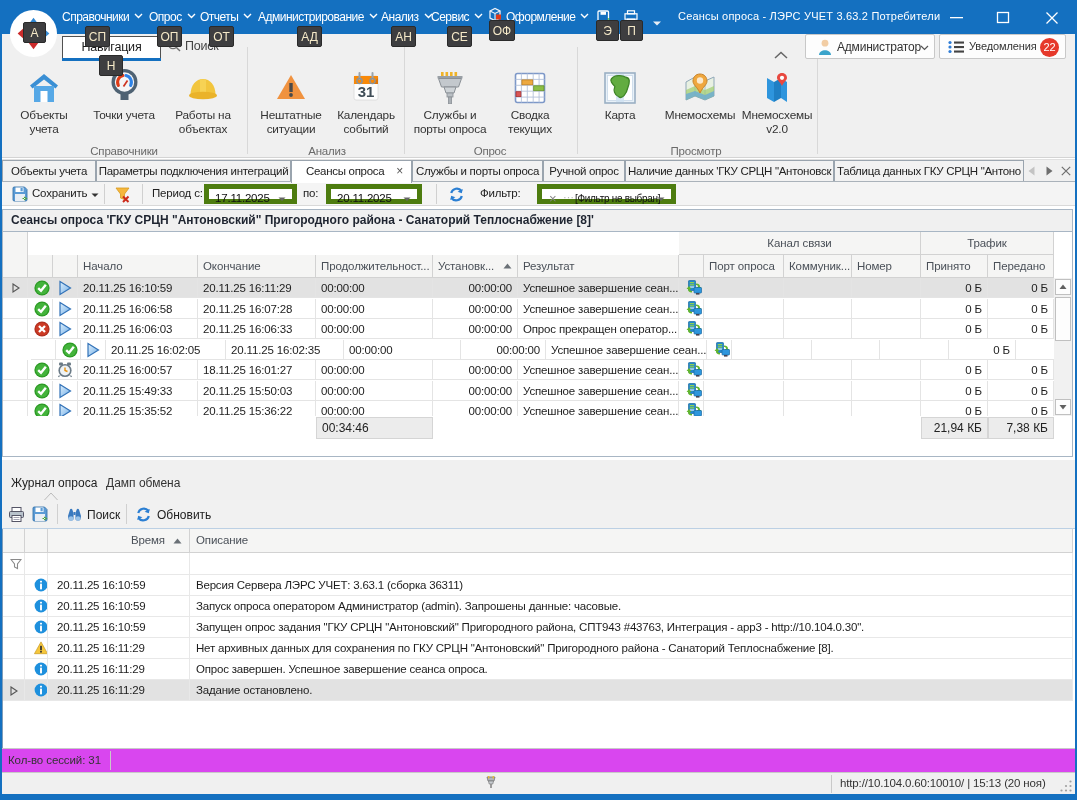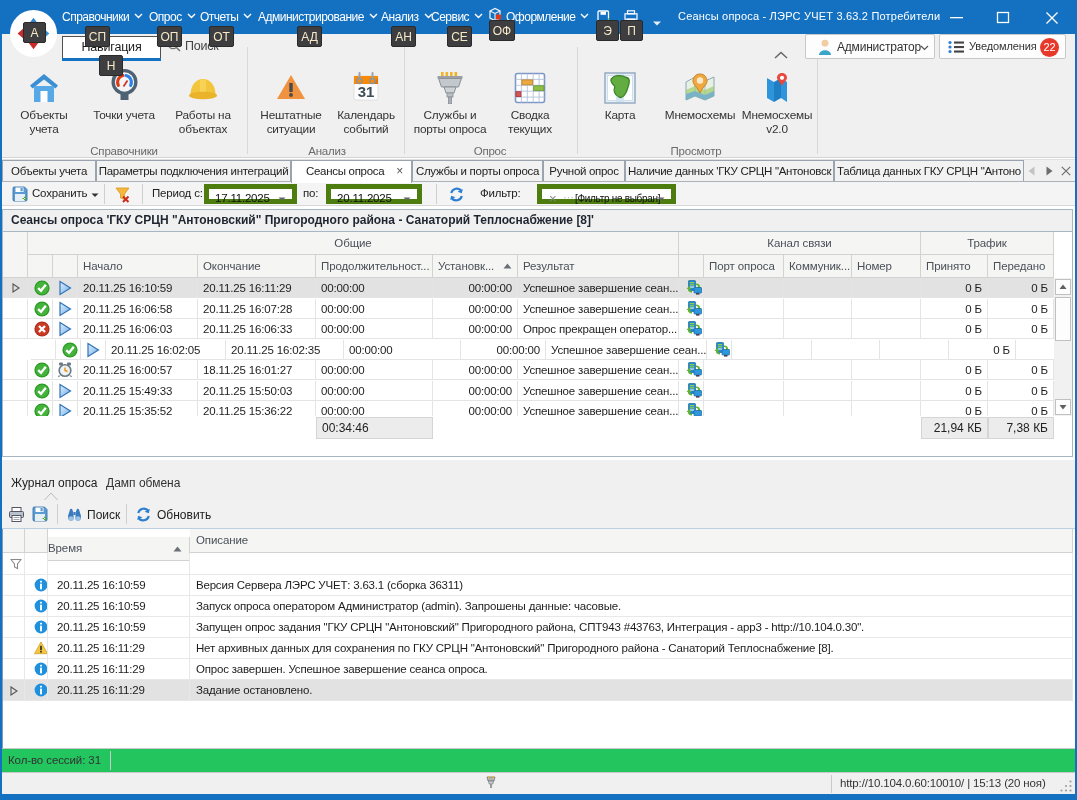--- a/index.html
+++ b/index.html
@@ -40,21 +40,21 @@
 #grid { left:2px; top:232px; width:1071px; height:225px; background:#fff; border-left:1px solid #a8b6c4; border-right:1px solid #a8b6c4; border-bottom:1px solid #a8b6c4; }
 .hcell { position:absolute; background:#f5f5f4; border-right:1px solid #d2d2d2; border-bottom:1px solid #d2d2d2; font-size:11.5px; letter-spacing:-0.1px; color:#4a5058; white-space:nowrap; overflow:hidden; }
 .drow { position:absolute; left:0; width:1051px; height:20px; }
 .dcell { position:absolute; top:0; height:100%; border-right:1px solid #e4e4e4; border-bottom:1px solid #e4e4e4; font-size:11.5px; letter-spacing:-0.15px; color:#1c1c1c; white-space:nowrap; overflow:hidden; line-height:20px; }
 
 #bottabs { left:0; top:460px; width:1077px; height:40px; background:#f0f0f0; }
 #btoolbar { left:0; top:500px; width:1077px; height:29px; background:#f1f1f1; border-bottom:1px solid #bcd0e4; }
 #loggrid { left:2px; top:529px; width:1071px; height:219px; background:#fff; border-left:1px solid #7f9db9; }
 .lrow { position:absolute; left:0; width:1070px; }
 .lcell { position:absolute; top:0; height:100%; border-right:1px solid #e8e8e8; border-bottom:1px solid #e8e8e8; font-size:11.5px; letter-spacing:-0.2px; color:#1c1c1c; white-space:nowrap; overflow:hidden; }
-#sessbar { left:0; top:748px; width:1077px; height:24px; background:#22c55e; border-top:1px solid #c9c9c9; font-size:11.5px; letter-spacing:-0.1px; color:#333;text-decoration:underline; }
+#sessbar { left:0; top:748px; width:1077px; height:24px; background:#d946ef; border-top:1px solid #c9c9c9; font-size:11.5px; letter-spacing:-0.1px; color:#333;text-decoration:underline; }
 #statusbar { left:0; top:772px; width:1077px; height:22px; background:#f0f0f0; border-top:1px solid #c9c9c9; font-size:11.5px; letter-spacing:-0.15px; color:#333; }
 #bluebottom { left:0; top:794px; width:1077px; height:6px; background:#1470c0; }
 #borderL { left:0; top:34px; width:2px; height:760px; background:#1470c0; }
 #borderR { left:1075px; top:34px; width:2px; height:760px; background:#1470c0; }
 </style>
 </head>
 <body>
 <div class="abs" id="titlebar">
   <span class="menuitem" style="left:62px">Справочники<span class="chev"><svg width="9" height="6">
           <path d="M1 1 L4.5 4.5 L8 1" stroke="#fff" stroke-width="1.4" fill="none"></path>
@@ -428,21 +428,20 @@
       <span style="position:absolute;left:21px;top:2px;color:#bbb;font-size:11px">⋯</span>
       <span style="position:absolute;left:33px;top:3.5px;font-size:10px;letter-spacing:-0.3px">[Фильтр не выбран]</span>
       <svg width="8" height="5" style="position:absolute;right:6px;top:8px">
         <path d="M0.5 0.5 L4 4 L7.5 0.5" fill="#666"></path>
       </svg>
     </div>
 </div>
 <div class="abs" id="gridtitle">Сеансы опроса 'ГКУ СРЦН "Антоновский" Пригородного района - Санаторий Теплоснабжение [8]'</div>
 <div class="abs" id="grid">
   <div class="hcell" style="left:0;top:0;width:25px;height:46px"></div>
-  <div class="hcell" style="left:25px;top:0;width:651px;height:23px;text-align:center;line-height:22px">Общие</div>
   <div class="hcell" style="left:676px;top:0;width:242px;height:23px;text-align:center;line-height:22px">Канал связи</div>
   <div class="hcell" style="left:918px;top:0;width:133px;height:23px;text-align:center;line-height:22px">Трафик</div>
   <div class="hcell" style="left:25px;top:23px;width:25px;height:23px"></div>
   <div class="hcell" style="left:50px;top:23px;width:25px;height:23px"></div>
   <div class="hcell" style="left:75px;top:23px;width:120px;height:23px;line-height:22px;padding-left:5px">Начало</div>
   <div class="hcell" style="left:195px;top:23px;width:118px;height:23px;line-height:22px;padding-left:5px">Окончание</div>
   <div class="hcell" style="left:313px;top:23px;width:117px;height:23px;line-height:22px;padding-left:5px">Продолжительност...</div>
   <div class="hcell" style="left:430px;top:23px;width:85px;height:23px;line-height:22px;padding-left:5px">Установк...<svg width="9" height="6" style="position:absolute;right:5px;top:8px">
         <path d="M4.5 0.5 L8.5 5.5 L0.5 5.5 Z" fill="#6a7076"></path>
       </svg></div>
@@ -689,21 +688,21 @@
   <span style="position:absolute;left:87px;top:8px;font-size:12px;color:#222">Поиск</span>
   <div class="tsep" style="left:126px;top:4px"></div>
   <svg width="17" height="17" style="position:absolute;left:135px;top:6px">
       <use href="#ic-refresh"></use>
     </svg>
   <span style="position:absolute;left:157px;top:8px;font-size:12px;color:#222">Обновить</span>
 </div>
 <div class="abs" id="loggrid">
   <div class="hcell" style="left:0;top:0;width:22px;height:24px"></div>
   <div class="hcell" style="left:22px;top:0;width:23px;height:24px"></div>
-  <div class="hcell" style="left:45px;top:8px;width:142px;height:24px;line-height:23px;text-align:left;padding-right:24px">Время<svg width="9" height="6" style="position:absolute;right:7px;top:9px">
+  <div class="hcell" style="left:45px;top:0;width:142px;height:24px;line-height:23px;text-align:right;padding-right:24px">Время<svg width="9" height="6" style="position:absolute;right:7px;top:9px">
         <path d="M4.5 0.5 L8.5 5.5 L0.5 5.5 Z" fill="#6a7076"></path>
       </svg></div>
   <div class="hcell" style="left:187px;top:0;width:883px;height:24px;line-height:23px;padding-left:6px">Описание</div>
   <div class="lrow" style="top:24px;height:22px">
       <div class="lcell" style="left:0;width:22px">
         <svg width="12" height="12" style="position:absolute;left:7px;top:5px">
           <use href="#ic-filtersm"></use>
         </svg>
       </div>
       <div class="lcell" style="left:22px;width:23px"></div>

